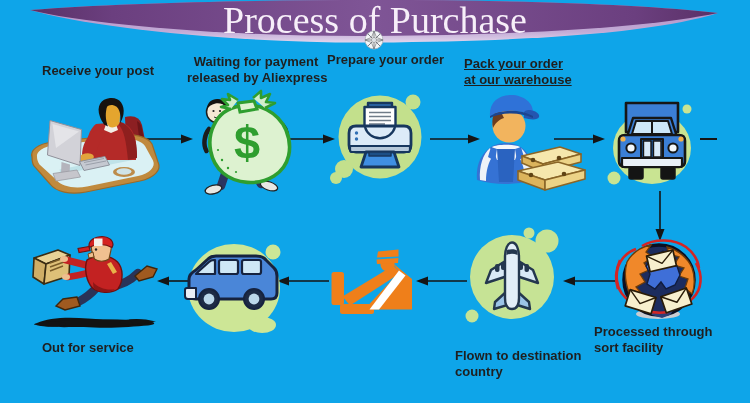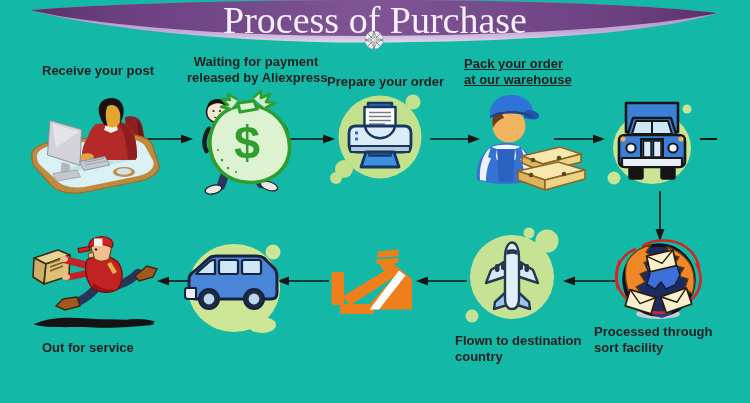--- a/index.html
+++ b/index.html
@@ -1,16 +1,16 @@
 <!DOCTYPE html>
 <html><head>
 <meta charset="utf-8">
 <style>
 html,body{margin:0;padding:0;background:#ffffff;}
-#c{position:relative;width:750px;height:403px;background:#14b8a6;overflow:hidden;font-family:"Liberation Sans",sans-serif;}
+#c{position:relative;width:750px;height:403px;background:#0ea5e9;overflow:hidden;font-family:"Liberation Sans",sans-serif;}
 #c svg.main{position:absolute;left:0;top:0;}
 .lbl{position:absolute;color:#1f1f1f;font-size:13px;line-height:15.5px;font-weight:700;white-space:nowrap;}
 </style>
 </head>
 <body>
 <div id="c">
 <svg class="main" width="750" height="403" viewBox="0 0 750 403">
 <defs>
 <linearGradient id="lightgrad" x1="0" y1="0" x2="0" y2="1">
  <stop offset="0" stop-color="#a783bf"></stop>
@@ -329,18 +329,18 @@
  <circle cx="96" cy="249.5" r="1.2" fill="#222"></circle>
 
  <path d="M89,245.5 C89,240 95,236.5 102,236.5 C108.5,236.5 113,240 113,245 L112,247.5 C105,243.5 96,243.5 89,247.5 Z" fill="#d42222" stroke="#701010" stroke-width="1.2"></path>
  <path d="M94,238.5 h8.5 v7.5 h-8.5 z" fill="#f4f0ea"></path>
  <path d="M89,246.5 L78,248.5 L79,252.5 L90,250.5 Z" fill="#d42222" stroke="#701010" stroke-width="1.1"></path>
 </g>
 </svg>
 
 <div class="lbl" style="left:42px;top:63px;">Receive your post</div>
 <div class="lbl" style="left:187px;top:54px;text-align:center;width:138px;">Waiting for payment<br>released by Aliexpress</div>
-<div class="lbl" style="left:327px;top:74px;text-align:center;">Prepare your order</div>
+<div class="lbl" style="left:327px;top:52px;text-align:center;">Prepare your order</div>
 <div class="lbl" style="left:464px;top:56px;text-decoration:underline;">Pack your order<br>at our warehouse</div>
 <div class="lbl" style="left:42px;top:340px;">Out for service</div>
-<div class="lbl" style="left:455px;top:333px;">Flown to destination<br>country</div>
+<div class="lbl" style="left:455px;top:348px;">Flown to destination<br>country</div>
 <div class="lbl" style="left:594px;top:324px;">Processed through<br>sort facility</div>
 </div>
 
 </body></html>

